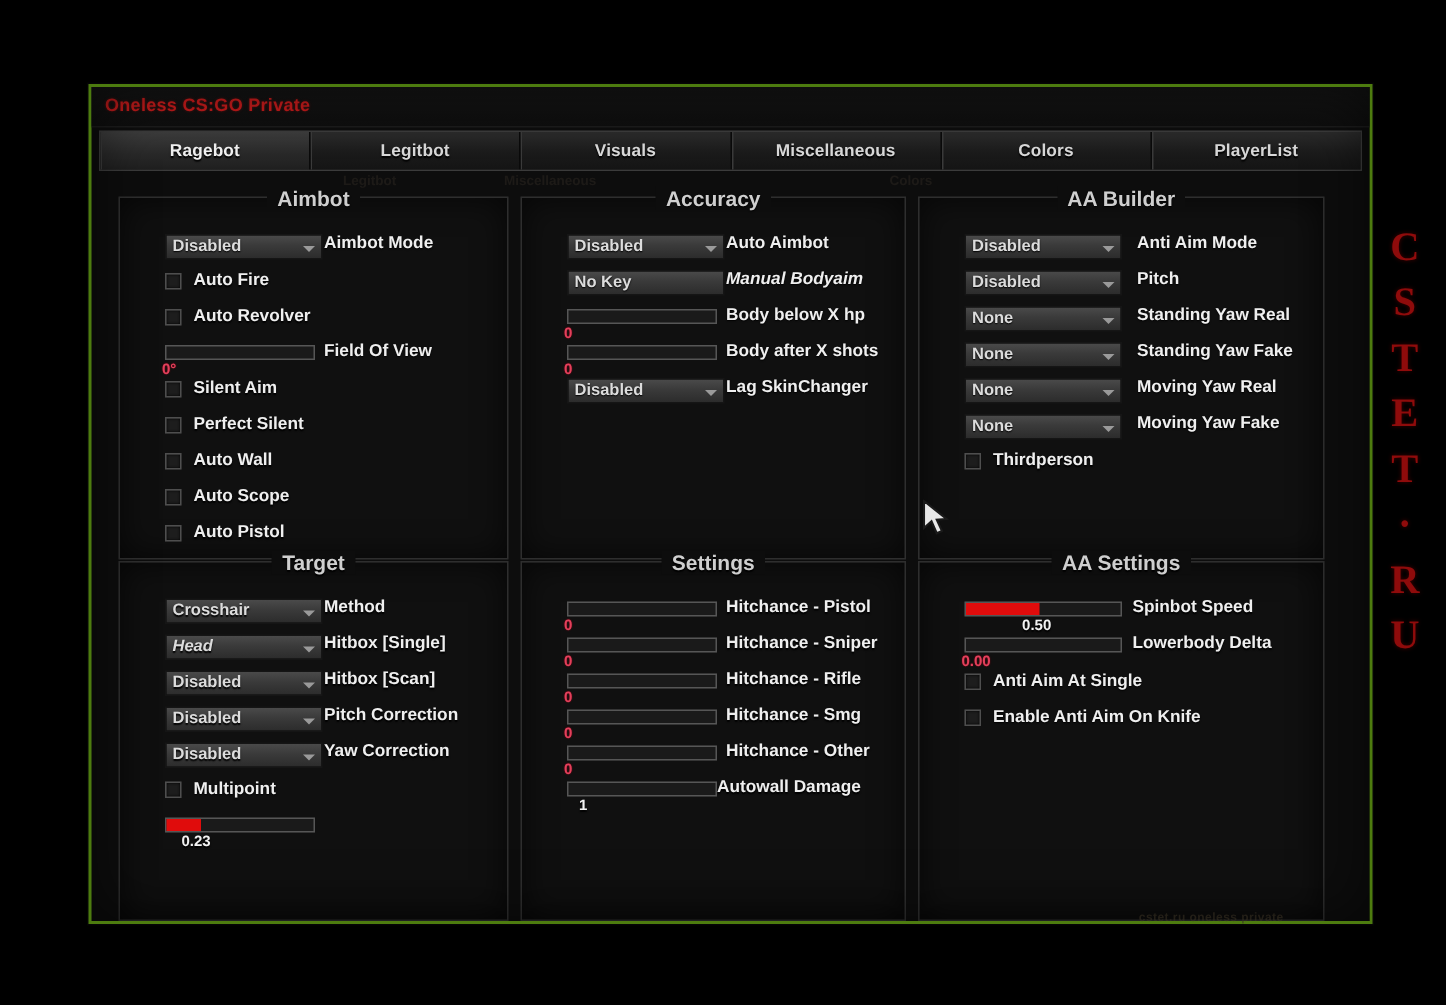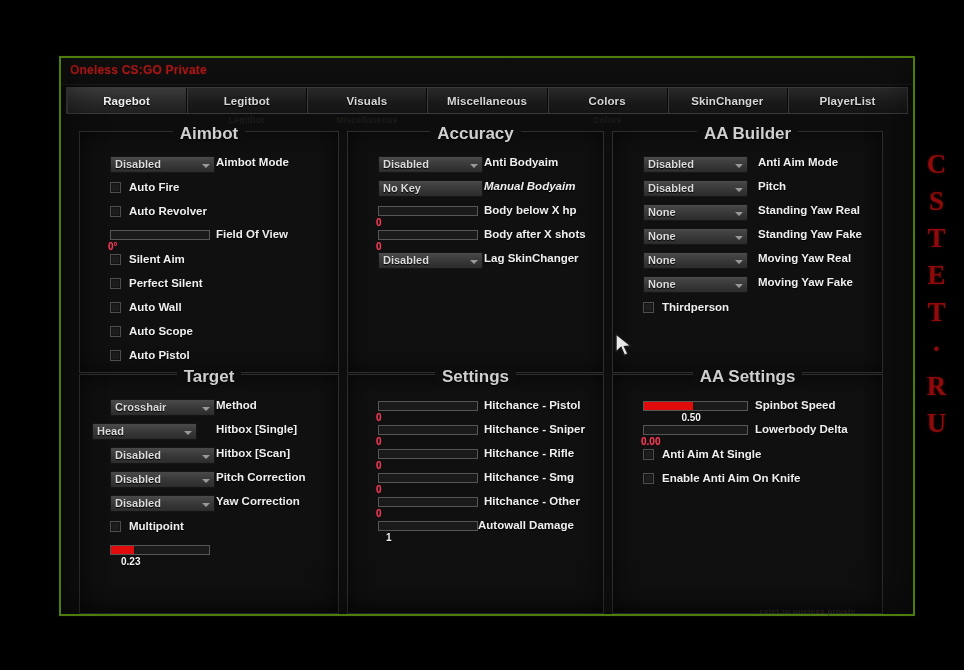--- a/index.html
+++ b/index.html
@@ -79,21 +79,21 @@
     position:absolute;left:0;right:0;
     border:1px solid #2e2e2e;
     background:#101010;
     box-shadow:inset 0 0 22px rgba(0,0,0,.65);
   }
   .group.top{top:7px;height:240px;}
   .group.bottom{top:250px;height:238px;}
 
   .group-title{
     position:absolute;top:-8px;left:0;right:0;text-align:center;
-    font-size:17px;font-weight:bold;color:#cfcfcf;
+    font-size:14px;font-weight:bold;color:#cfcfcf;
     text-shadow:0 1px 1px #000;
   }
   .group-title span{
     background:#0d0d0d;padding:0 7px;
   }
 
   .rows{position:absolute;left:0;right:0;top:22px;}
 
   
   .row{position:relative;height:24px;}
@@ -212,23 +212,20 @@
       <div class="tab">
         <span>Visuals</span>
       </div>
       <div class="tab">
         <span>Miscellaneous</span>
       </div>
       <div class="tab">
         <span>Colors</span>
       </div>
       <div class="tab">
-        <span>SkinChanger</span>
-      </div>
-      <div class="tab">
         <span>PlayerList</span>
       </div>
     </div>
   <div id="ghost-row">
       <div class="ghost"></div>
       <div class="ghost">Legitbot</div>
       <div class="ghost">Miscellaneous</div>
       <div class="ghost"></div>
       <div class="ghost">Colors</div>
       <div class="ghost"></div>
@@ -302,21 +299,21 @@
           <div class="group-title"><span>Target</span></div>
           <div class="rows">
             <div class="row">
               <div class="combo" style="left: 30px; width: 105px;">
                 <span class="val">Crosshair</span>
                 <span class="arrow"></span>
               </div>
               <div class="flabel" style="left: 136px;">Method</div>
             </div>
             <div class="row">
-              <div class="combo" style="left: 12px; width: 105px;">
+              <div class="combo" style="left: 30px; width: 105px; font-style: italic;">
                 <span class="val">Head</span>
                 <span class="arrow"></span>
               </div>
               <div class="flabel" style="left: 136px;">Hitbox [Single]</div>
             </div>
             <div class="row">
               <div class="combo" style="left: 30px; width: 105px;">
                 <span class="val">Disabled</span>
                 <span class="arrow"></span>
               </div>
@@ -353,21 +350,21 @@
     </div>
     <div class="col" id="col-2">
       <div class="group top">
           <div class="group-title"><span>Accuracy</span></div>
           <div class="rows">
             <div class="row">
               <div class="combo" style="left: 30px; width: 105px;">
                 <span class="val">Disabled</span>
                 <span class="arrow"></span>
               </div>
-              <div class="flabel" style="left: 136px;">Anti Bodyaim</div>
+              <div class="flabel" style="left: 136px;">Auto Aimbot</div>
             </div>
             <div class="row">
               <div class="combo key" style="left: 30px; width: 105px;">
                 <span class="val">No Key</span>
               </div>
               <div class="flabel" style="left: 136px; font-style: italic;">Manual Bodyaim</div>
             </div>
             <div class="row">
               <div class="slider" style="left: 30px; width: 100px;">
                 <div class="fill" style="width: 0%;"></div>

